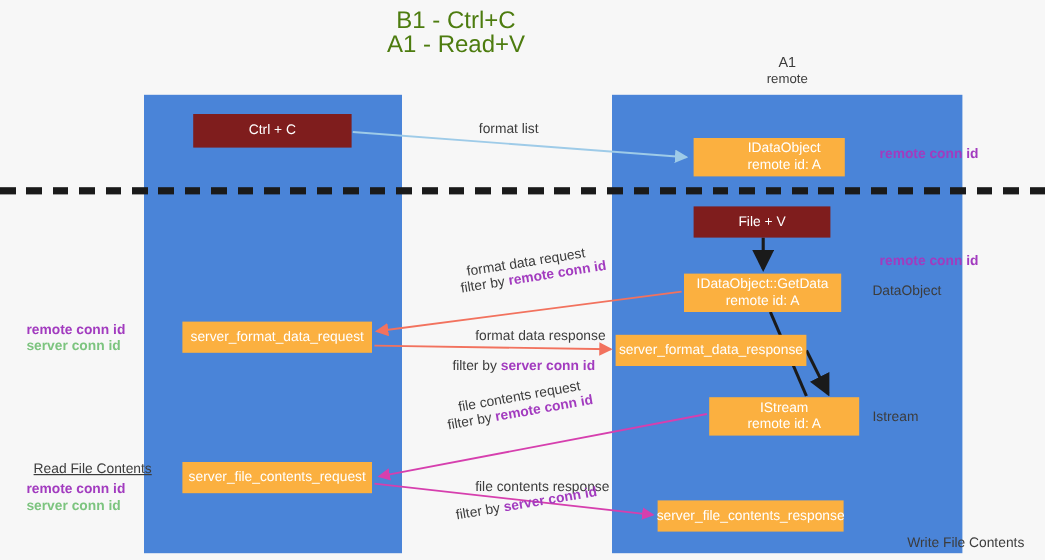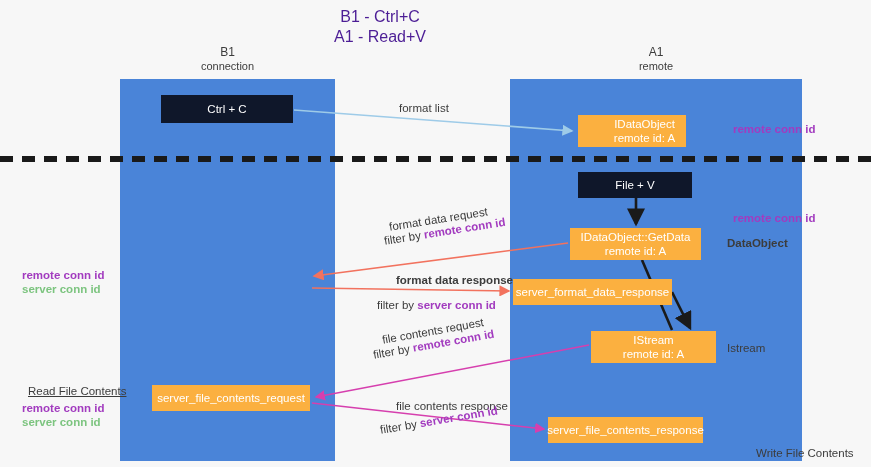--- a/index.html
+++ b/index.html
@@ -13,73 +13,73 @@
   #stage{position:absolute;left:0;top:0;width:871px;height:467px;}
 
   
   .lane{position:absolute;background:#4a84d8;}
   #lane-b1{left:120px;top:79px;width:215px;height:382px;}
   #lane-a1{left:510px;top:79px;width:292px;height:382px;}
 
   
   #title{
     position:absolute;left:0;top:7px;width:760px;
-    text-align:center;font-size:16px;color:#4c1d95;line-height:20px;
+    text-align:center;font-size:20px;color:#4d7c0f;line-height:20px;
   }
   #title div{white-space:pre;}
   .lane-head{
     position:absolute;text-align:center;font-size:12px;color:#3c3c3c;
     line-height:14px;
   }
   #head-b1{left:120px;top:45px;width:215px;}
   #head-a1{left:510px;top:45px;width:292px;}
   .lane-head .l2{font-size:11px;}
 
   
   .node{
     position:absolute;box-sizing:border-box;
     display:flex;flex-direction:column;align-items:center;justify-content:center;
     color:#ffffff;font-size:11.5px;line-height:14px;text-align:center;
   }
-  .node.green{background:#0f172a;}
+  .node.green{background:#7f1d1d;}
   .node.orange{background:#fbb040;}
   .node span{display:block;white-space:nowrap;}
 
   #n-ctrlc{left:161px;top:95px;width:132px;height:28px;}
-  #n-idataobject{left:578px;top:115px;width:108px;height:32px;padding-left:25px;}
+  #n-idataobject{left:578px;top:115px;width:126px;height:32px;padding-left:25px;}
   #n-ctrlv{left:578px;top:172px;width:114px;height:26px;}
   #n-getdata{left:570px;top:228px;width:131px;height:32px;}
   #n-sfdreq{left:152px;top:268px;width:158px;height:26px;}
   #n-sfdres{left:513px;top:279px;width:159px;height:26px;align-items:center;}
   #n-istream{left:591px;top:331px;width:125px;height:32px;}
   #n-sfcreq{left:152px;top:385px;width:158px;height:26px;}
   #n-sfcres{left:548px;top:417px;width:155px;height:26px;}
 
   
   .txt{position:absolute;font-size:11.5px;color:#3c3c3c;line-height:14px;white-space:nowrap;}
   .txt .rc{color:#a23bbf;font-weight:bold;}
   .txt .sc{color:#7cc47f;font-weight:bold;}
   .txt .scm{color:#a23bbf;font-weight:bold;}
   .rot-a{transform:rotate(-9deg);transform-origin:left top;}
   .rot-b{transform:rotate(-10deg);transform-origin:left top;}
   .rot-c{transform:rotate(-9.5deg);transform-origin:left top;}
 
   #t-formatlist{left:399px;top:101px;}
   #t-fdreq{left:388px;top:220px;}
   #t-fdreq2{left:383px;top:234px;}
-  #t-fdres{left:396px;top:273px;font-weight:bold;}
+  #t-fdres{left:396px;top:273px;}
   #t-fdres2{left:377px;top:298px;}
   #t-fcreq{left:381px;top:333px;}
   #t-fcreq2{left:372px;top:348px;}
   #t-fcres{left:396px;top:399px;}
   #t-fcres2{left:379px;top:423px;}
 
   #t-rc1{left:733px;top:122px;color:#a23bbf;font-weight:bold;}
   #t-rc2{left:733px;top:211px;color:#a23bbf;font-weight:bold;}
-  #t-dataobject{left:727px;top:236px;font-weight:bold;}
+  #t-dataobject{left:727px;top:236px;}
   #t-istream{left:727px;top:341px;}
   #t-writefc{left:756px;top:424px;margin-top:22px;}
 
   #t-left-ids{left:22px;top:268px;line-height:14px;}
   #t-readfc{left:28px;top:384px;text-decoration:underline;}
   #t-left-ids2{left:22px;top:401px;line-height:14px;}
 
   
   #dash{
     position:absolute;left:0px;top:156px;width:871px;height:6px;
@@ -94,24 +94,20 @@
 <div id="stage">
 
   <div class="lane" id="lane-b1"></div>
   <div class="lane" id="lane-a1"></div>
 
   <div id="title">
     <div>B1 - Ctrl+C</div>
     <div>A1 - Read+V</div>
   </div>
 
-  <div class="lane-head" id="head-b1">
-    <div>B1</div>
-    <div class="l2">connection</div>
-  </div>
   <div class="lane-head" id="head-a1">
     <div>A1</div>
     <div class="l2">remote</div>
   </div>
 
   <svg id="arrows" viewBox="0 0 871 467">
     <defs>
       <marker id="ah-blue" markerWidth="7" markerHeight="7" refX="6" refY="3.5" orient="auto">
         <path d="M0,0 L7,3.5 L0,7 z" fill="#9ecbe8"></path>
       </marker>
@@ -154,20 +150,23 @@
 
   <div class="node green" id="n-ctrlv">
     <span>File + V</span>
   </div>
 
   <div class="node orange" id="n-getdata">
     <span>IDataObject::GetData</span>
     <span>remote id: A</span>
   </div>
 
+  <div class="node orange" id="n-sfdreq">
+    <span>server_format_data_request</span>
+  </div>
 
   <div class="node orange" id="n-sfdres">
     <span>server_format_data_response</span>
   </div>
 
   <div class="node orange" id="n-istream">
     <span>IStream</span>
     <span>remote id: A</span>
   </div>
 

